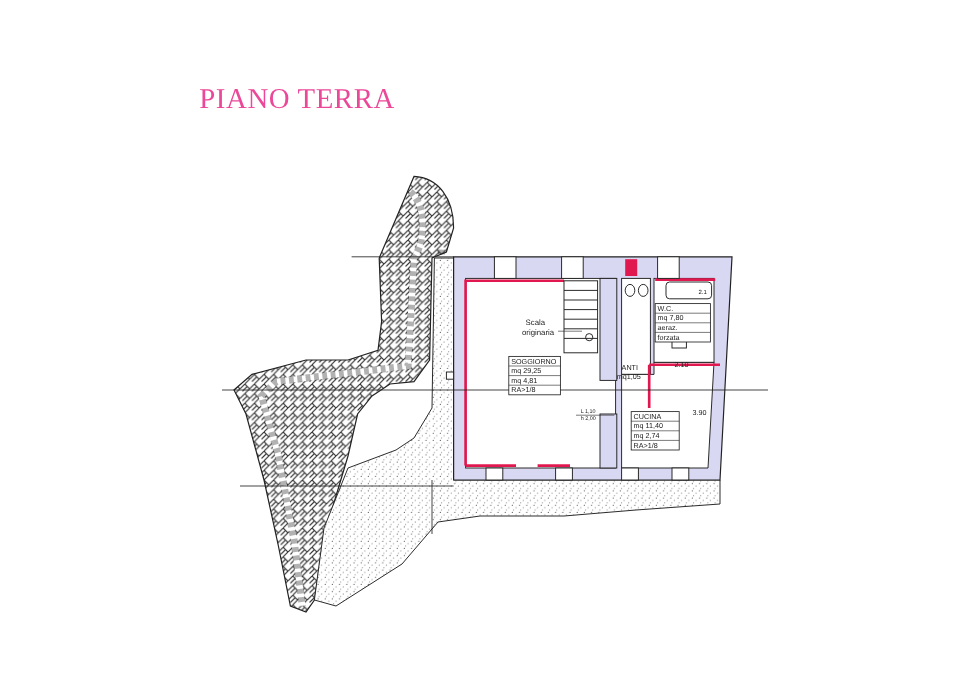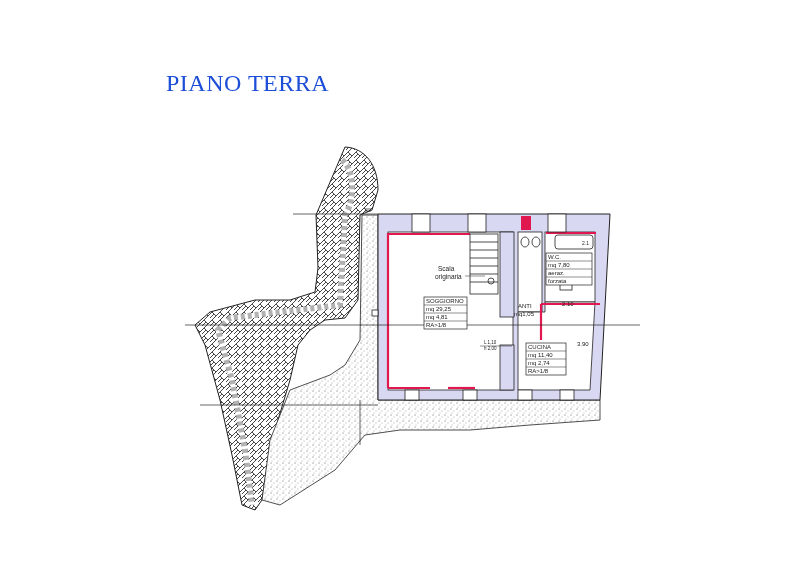--- a/index.html
+++ b/index.html
@@ -1,17 +1,17 @@
 <!DOCTYPE html>
 <html><head>
 <meta charset="utf-8">
 <style>
   html, body { margin:0; padding:0; background:#ffffff; }
   body { width:800px; height:565px; position:relative; overflow:hidden; font-family:"Liberation Sans", sans-serif; }
-  .title { position:absolute; left:166px; top:70px; font-family:"Liberation Serif", serif; font-size:24px; letter-spacing:0.5px; color:#1d4ed8; }
+  .title { position:absolute; left:166px; top:70px; font-family:"Liberation Serif", serif; font-size:24px; letter-spacing:0.5px; color:#ec4899; }
   svg.plan { position:absolute; left:0; top:0; }
   .lbl { font-family:"Liberation Sans", sans-serif; fill:#222; }
 </style>
 </head>
 <body>
 
 <div class="title">PIANO TERRA</div>
 
 <svg class="plan" width="800" height="565" viewBox="0 0 800 565">
   <defs>

